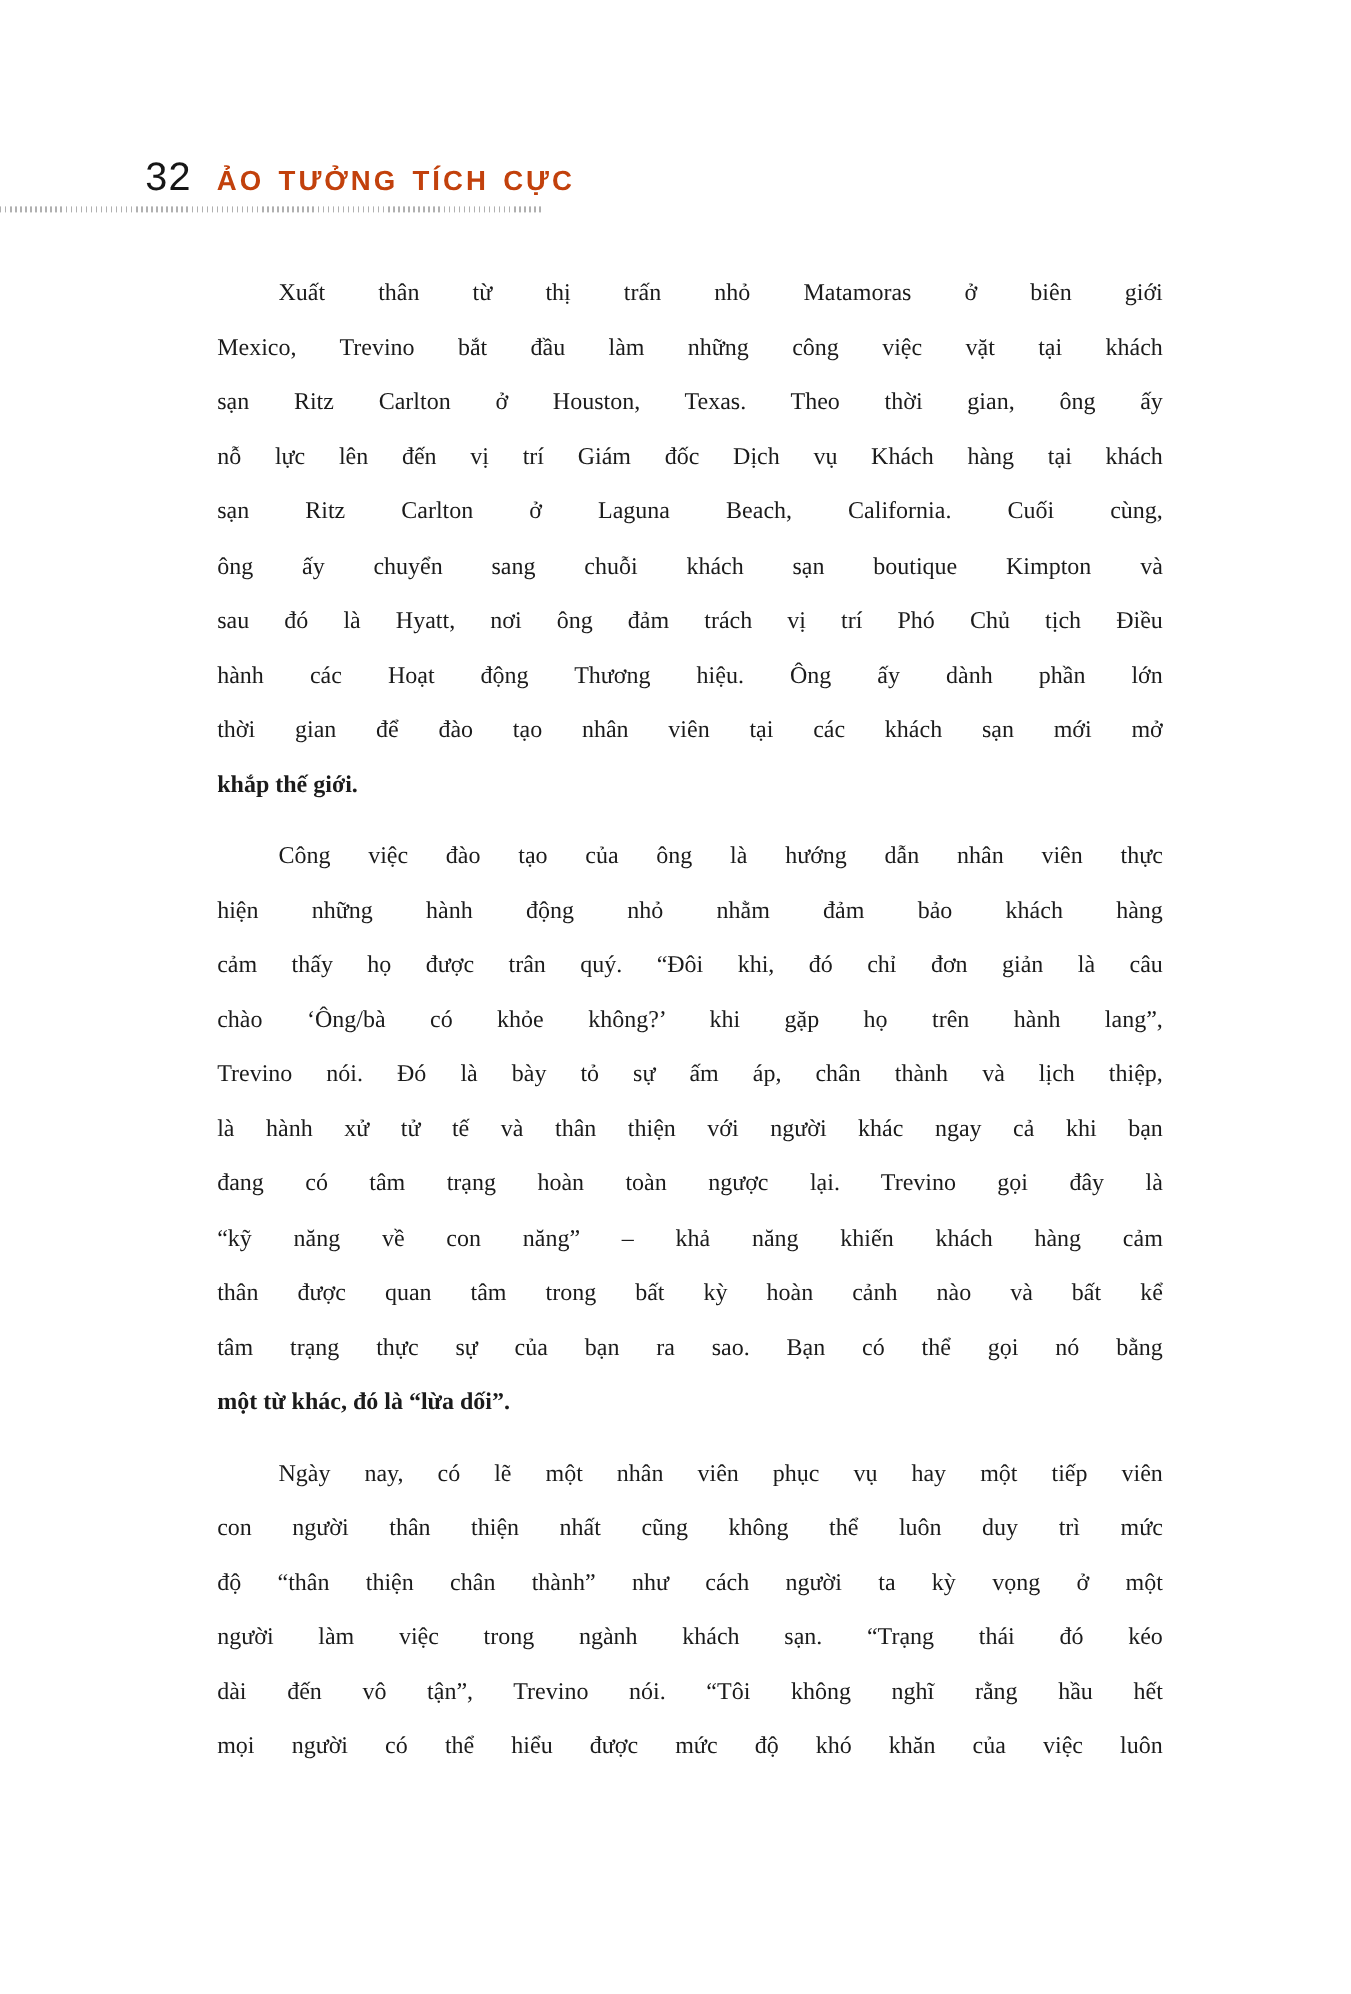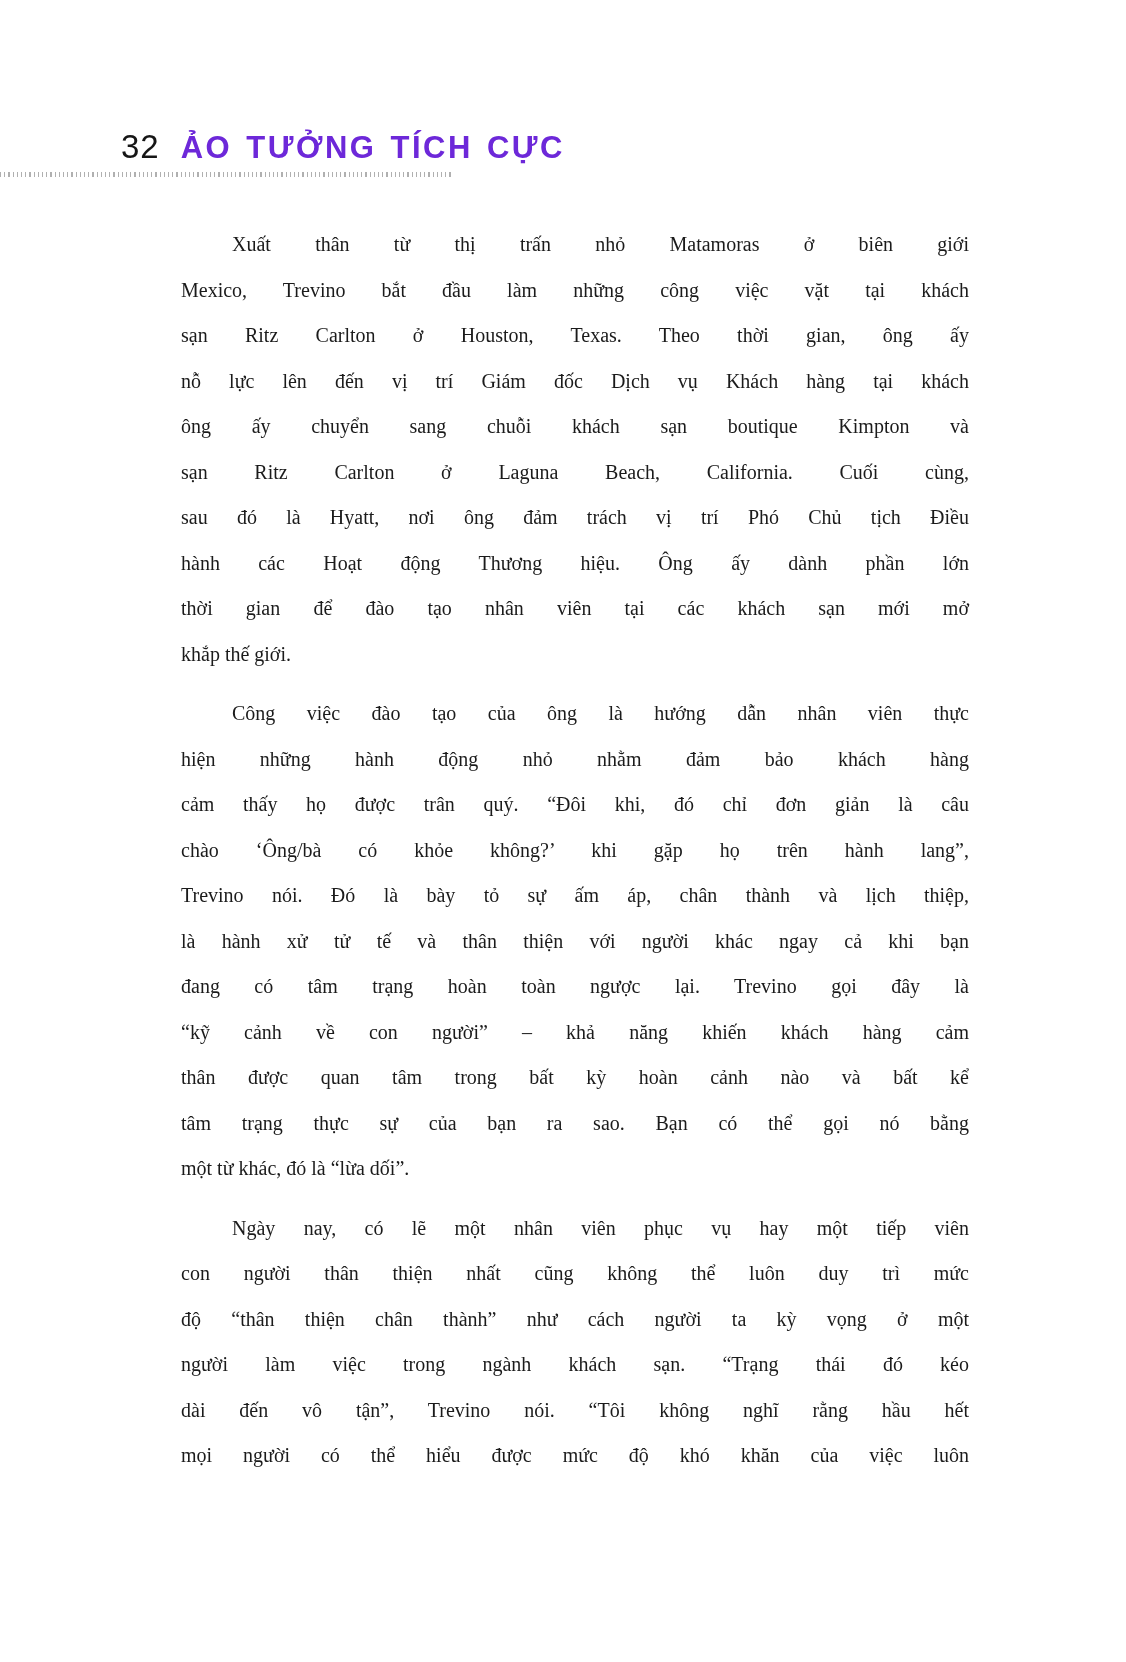--- a/index.html
+++ b/index.html
@@ -28,23 +28,23 @@
   }
   .page-number {
     font-family: "Liberation Sans", "DejaVu Sans", sans-serif;
     font-size: 33px;
     font-weight: 400;
     color: #161616;
     letter-spacing: 1px;
   }
   .chapter-title {
     font-family: "Liberation Sans", "DejaVu Sans", sans-serif;
-    font-size: 31px;
+    font-size: 23px;
     font-weight: 700;
-    color: #6d28d9;
+    color: #c2410c;
     letter-spacing: 2.5px;
     word-spacing: 3px;
   }
   .dotted-rule {
     position: absolute;
     left: 0;
     top: 172px;
     width: 453px;
     height: 5px;
     background-image: repeating-linear-gradient(90deg,
@@ -62,20 +62,21 @@
   }
   .para { margin: 0; padding: 0; }
   .para + .para { margin-top: 14px; }
   .tline {
     display: block;
     text-align: justify;
     text-align-last: justify;
   }
   .tline.last {
     text-align-last: left;
+    font-weight: bold;
   }
   .tline.indent {
     text-indent: 51px;
   }
 </style>
 </head>
 <body>
 
 <div class="page">
 
@@ -87,37 +88,37 @@
     <div class="dotted-rule"></div>
   </header>
 
   <main class="body-text">
 
     <p class="para">
       <span class="tline indent">Xuất thân từ thị trấn nhỏ Matamoras ở biên giới</span>
       <span class="tline">Mexico, Trevino bắt đầu làm những công việc vặt tại khách</span>
       <span class="tline">sạn Ritz Carlton ở Houston, Texas. Theo thời gian, ông ấy</span>
       <span class="tline">nỗ lực lên đến vị trí Giám đốc Dịch vụ Khách hàng tại khách</span>
+      <span class="tline">sạn Ritz Carlton ở Laguna Beach, California. Cuối cùng,</span>
       <span class="tline">ông ấy chuyển sang chuỗi khách sạn boutique Kimpton và</span>
-      <span class="tline">sạn Ritz Carlton ở Laguna Beach, California. Cuối cùng,</span>
       <span class="tline">sau đó là Hyatt, nơi ông đảm trách vị trí Phó Chủ tịch Điều</span>
       <span class="tline">hành các Hoạt động Thương hiệu. Ông ấy dành phần lớn</span>
       <span class="tline">thời gian để đào tạo nhân viên tại các khách sạn mới mở</span>
       <span class="tline last">khắp thế giới.</span>
     </p>
 
     <p class="para">
       <span class="tline indent">Công việc đào tạo của ông là hướng dẫn nhân viên thực</span>
       <span class="tline">hiện những hành động nhỏ nhằm đảm bảo khách hàng</span>
       <span class="tline">cảm thấy họ được trân quý. “Đôi khi, đó chỉ đơn giản là câu</span>
       <span class="tline">chào ‘Ông/bà có khỏe không?’ khi gặp họ trên hành lang”,</span>
       <span class="tline">Trevino nói. Đó là bày tỏ sự ấm áp, chân thành và lịch thiệp,</span>
       <span class="tline">là hành xử tử tế và thân thiện với người khác ngay cả khi bạn</span>
       <span class="tline">đang có tâm trạng hoàn toàn ngược lại. Trevino gọi đây là</span>
-      <span class="tline">“kỹ cảnh về con người” – khả năng khiến khách hàng cảm</span>
+      <span class="tline">“kỹ năng về con năng” – khả năng khiến khách hàng cảm</span>
       <span class="tline">thân được quan tâm trong bất kỳ hoàn cảnh nào và bất kể</span>
       <span class="tline">tâm trạng thực sự của bạn ra sao. Bạn có thể gọi nó bằng</span>
       <span class="tline last">một từ khác, đó là “lừa dối”.</span>
     </p>
 
     <p class="para">
       <span class="tline indent">Ngày nay, có lẽ một nhân viên phục vụ hay một tiếp viên</span>
       <span class="tline">con người thân thiện nhất cũng không thể luôn duy trì mức</span>
       <span class="tline">độ “thân thiện chân thành” như cách người ta kỳ vọng ở một</span>
       <span class="tline">người làm việc trong ngành khách sạn. “Trạng thái đó kéo</span>

